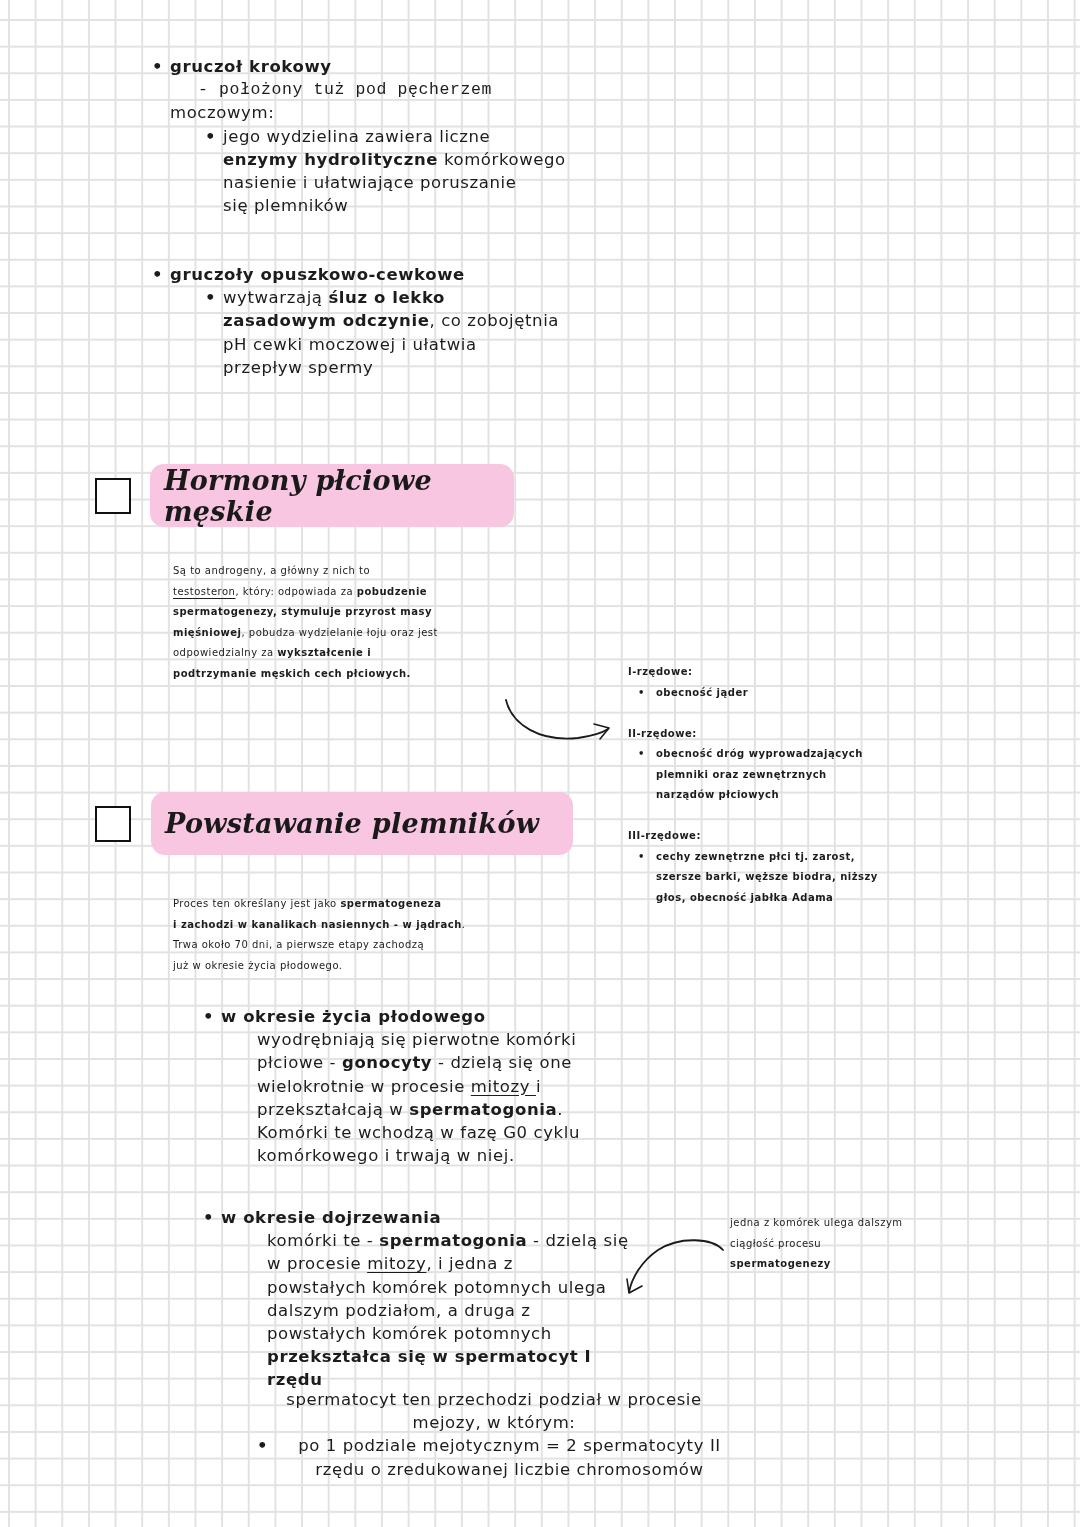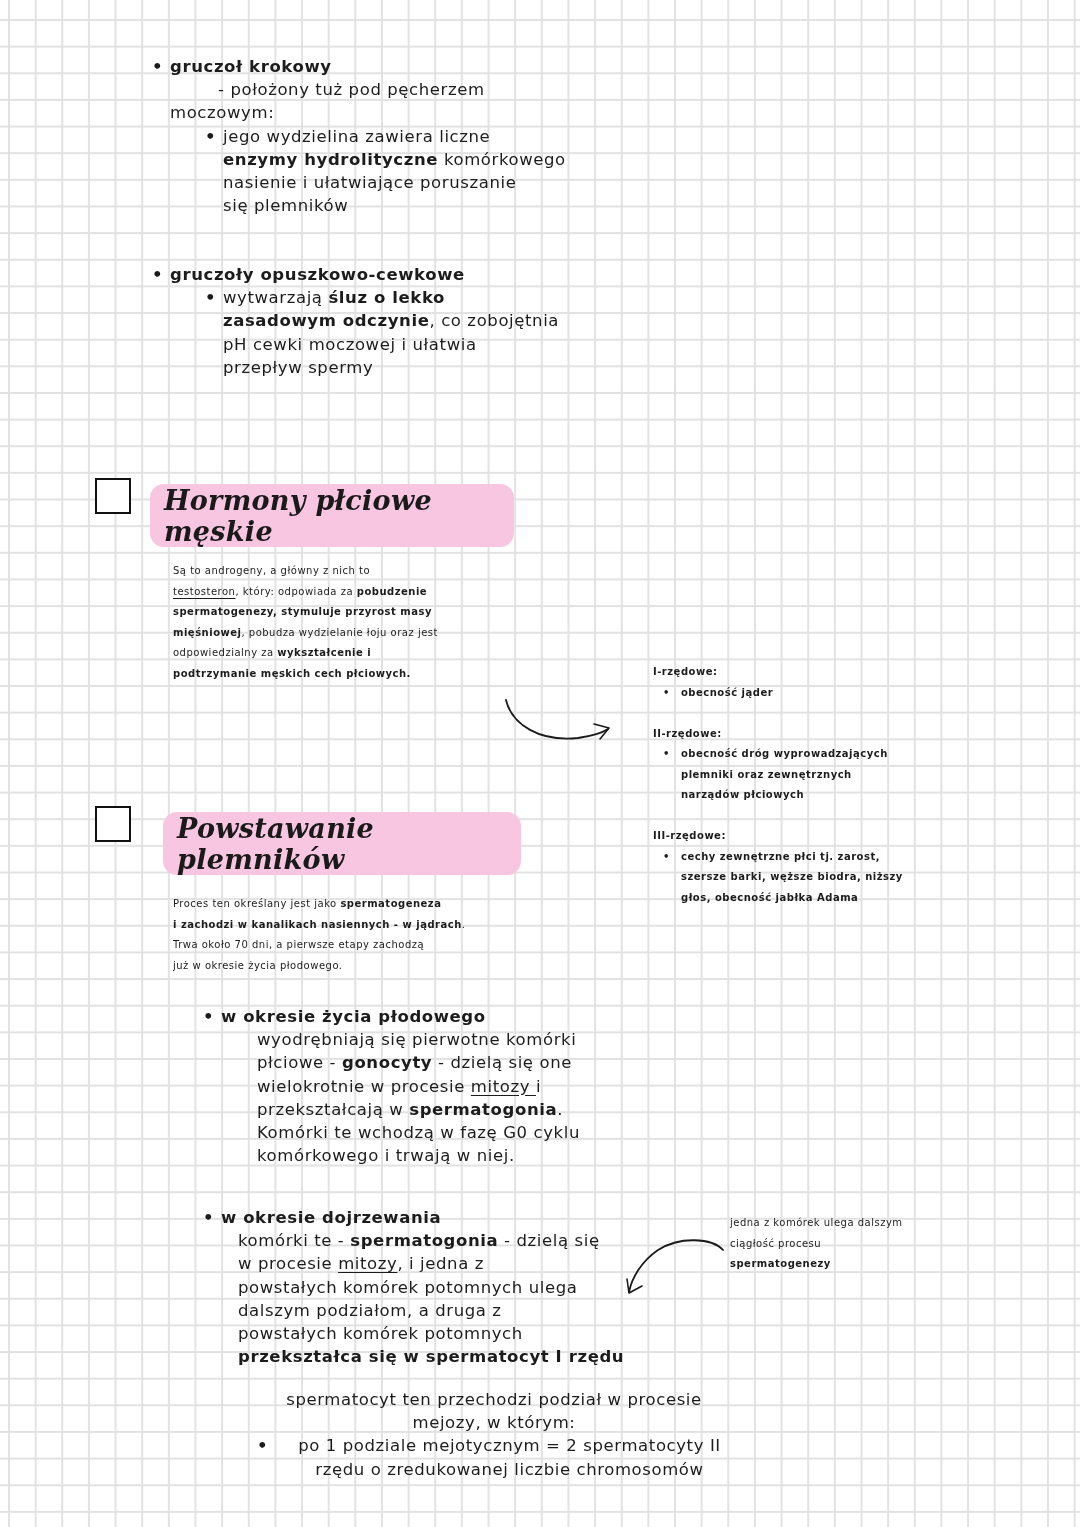--- a/index.html
+++ b/index.html
@@ -19,37 +19,37 @@
   .t15 { font-size: 10px; line-height: 20.5px; letter-spacing: 0.5px; }
   .b { font-weight: bold; }
   .u { text-decoration: underline; text-underline-offset: 3px; }
   .bullet { position: absolute; left: -18px; top: 0; font-weight: bold; }
   .checkbox {
     position: absolute; width: 32px; height: 32px;
     border: 2px solid #111; background: #fff; box-sizing: content-box;
   }
   .heading-box {
     position: absolute; background: #f9c6e2; border-radius: 14px;
-    display: flex; align-items: center; box-sizing: border-box; padding-left: 14px; margin-top: 20px;
+    display: flex; align-items: center; box-sizing: border-box; padding-left: 14px;
   }
   .heading-text {
     font-family: "DejaVu Serif", serif; font-style: italic; font-weight: bold;
     font-size: 27px; color: #1a1a1a; letter-spacing: 0.3px;
   }
   .li { position: relative; }
 </style>
 </head>
 <body>
 
 <div class="abs t18" style="left:170px; top:55px; width:420px;">
   <div class="li">
     <span class="bullet">•</span>
     <span class="b">gruczoł krokowy</span>
   </div>
-  <div style="padding-left:48px;">- położony tuż pod pęcherzem</div>
+  <div style="padding-left:28px;font-family:Liberation Mono, monospace;">- położony tuż pod pęcherzem</div>
   <div style="">moczowym:</div>
   <div class="li" style="margin-left:53px;">
     <span class="bullet">•</span>
     <div>jego wydzielina zawiera liczne</div>
     <div><span class="b">enzymy hydrolityczne</span><span> komórkowego</span></div>
     <div>nasienie i ułatwiające poruszanie</div>
     <div>się plemników</div>
   </div>
 </div>
 
@@ -82,21 +82,21 @@
 </div>
 
 <svg class="abs" style="left:0; top:0;" width="1080" height="1527" viewBox="0 0 1080 1527">
   <path d="M506,700 C512,725 540,742 578,738 C592,736 602,733 608,729" fill="none" stroke="#1a1a1a" stroke-width="1.8" stroke-linecap="round"></path>
   <path d="M594,724 L609,728 L600,739" fill="none" stroke="#1a1a1a" stroke-width="1.6" stroke-linecap="round" stroke-linejoin="round"></path>
 
   <path d="M723,1250 C712,1238 680,1236 658,1250 C642,1261 632,1277 629,1292" fill="none" stroke="#1a1a1a" stroke-width="1.8" stroke-linecap="round"></path>
   <path d="M627,1279 L629,1293 L642,1286" fill="none" stroke="#1a1a1a" stroke-width="1.6" stroke-linecap="round" stroke-linejoin="round"></path>
 </svg>
 
-<div class="abs t15 b" style="left:628px; top:662px; width:360px;margin-left:25px;">
+<div class="abs t15 b" style="left:628px; top:662px; width:360px;">
   <div>I-rzędowe:</div>
   <div class="li" style="margin-left:28px;">
     <span class="bullet">•</span>
     <span>obecność jąder</span>
   </div>
   <div style="height:20.5px;"></div>
   <div>II-rzędowe:</div>
   <div class="li" style="margin-left:28px;">
     <span class="bullet">•</span>
     <div>obecność dróg wyprowadzających</div>
@@ -107,21 +107,21 @@
   <div>III-rzędowe:</div>
   <div class="li" style="margin-left:28px;">
     <span class="bullet">•</span>
     <div>cechy zewnętrzne płci tj. zarost,</div>
     <div>szersze barki, węższe biodra, niższy</div>
     <div>głos, obecność jabłka Adama</div>
   </div>
 </div>
 
 <div class="checkbox" style="left:95px; top:806px;"></div>
-<div class="heading-box" style="left:163px; top:792px; width:358px; height:63px;">
+<div class="heading-box" style="left:151px; top:792px; width:422px; height:63px;">
   <span class="heading-text">Powstawanie plemników</span>
 </div>
 
 <div class="abs t15" style="left:173px; top:894px; width:440px;">
   <div><span>Proces ten określany jest jako </span><span class="b">spermatogeneza</span></div>
   <div><span class="b">i zachodzi w kanalikach nasiennych - w jądrach</span><span>.</span></div>
   <div>Trwa około 70 dni, a pierwsze etapy zachodzą</div>
   <div>już w okresie życia płodowego.</div>
 </div>
 
@@ -138,21 +138,21 @@
     <div>Komórki te wchodzą w fazę G0 cyklu</div>
     <div>komórkowego i trwają w niej.</div>
   </div>
 </div>
 
 <div class="abs t18" style="left:221px; top:1206px; width:420px;">
   <div class="li">
     <span class="bullet">•</span>
     <span class="b">w okresie dojrzewania</span>
   </div>
-  <div style="padding-left:17px;">
+  <div style="padding-left:37px;margin-left:9px;">
     <div><span>komórki te - </span><span class="b">spermatogonia</span><span> - dzielą się</span></div>
     <div><span>w procesie </span><span class="u">mitozy</span><span>, i jedna z</span></div>
     <div>powstałych komórek potomnych ulega</div>
     <div>dalszym podziałom, a druga z</div>
     <div>powstałych komórek potomnych</div>
     <div class="b">przekształca się w spermatocyt I rzędu</div>
   </div>
 </div>
 
 <div class="abs t15" style="left:730px; top:1213px; width:330px;">

